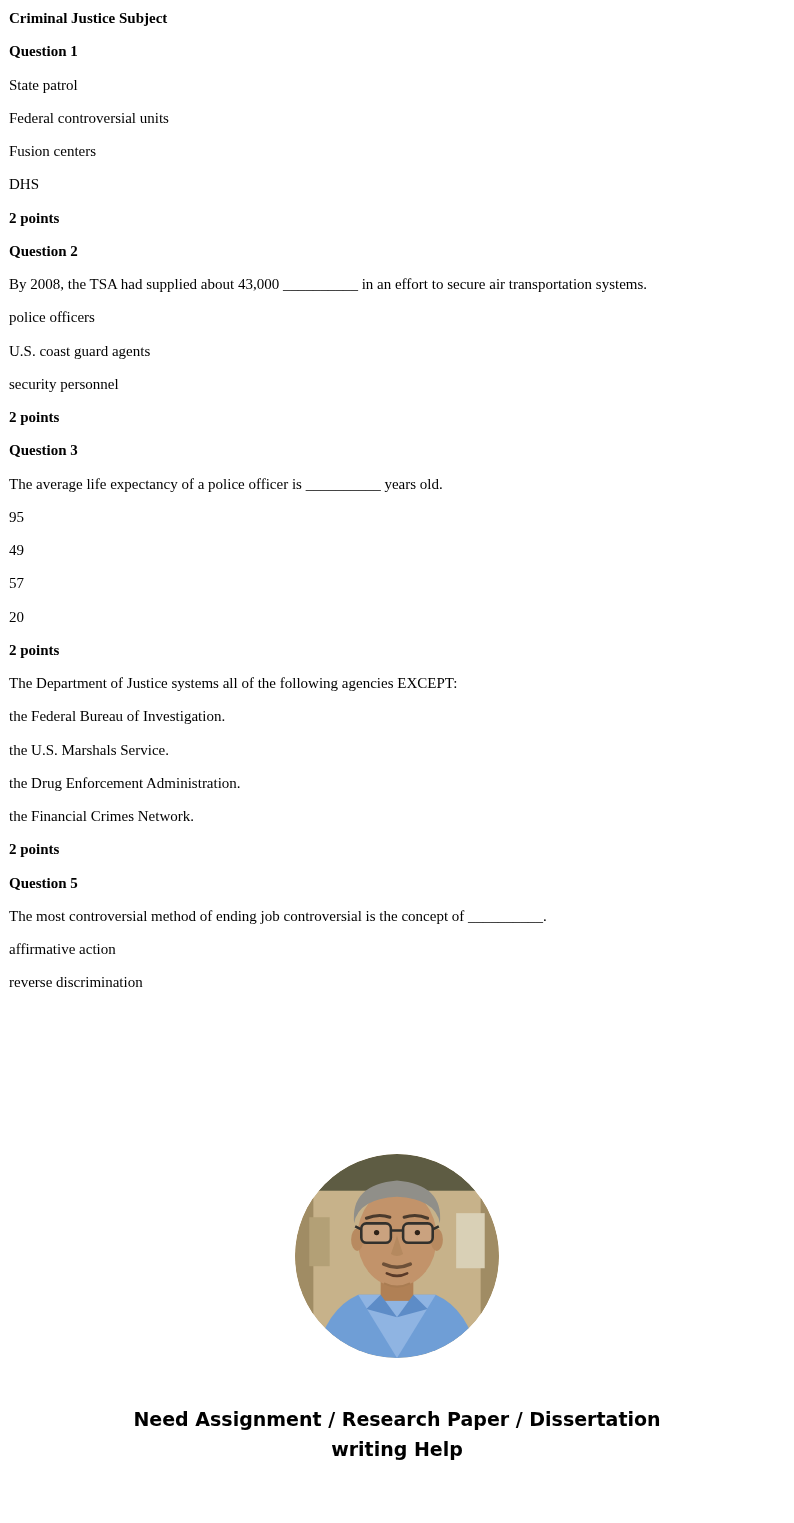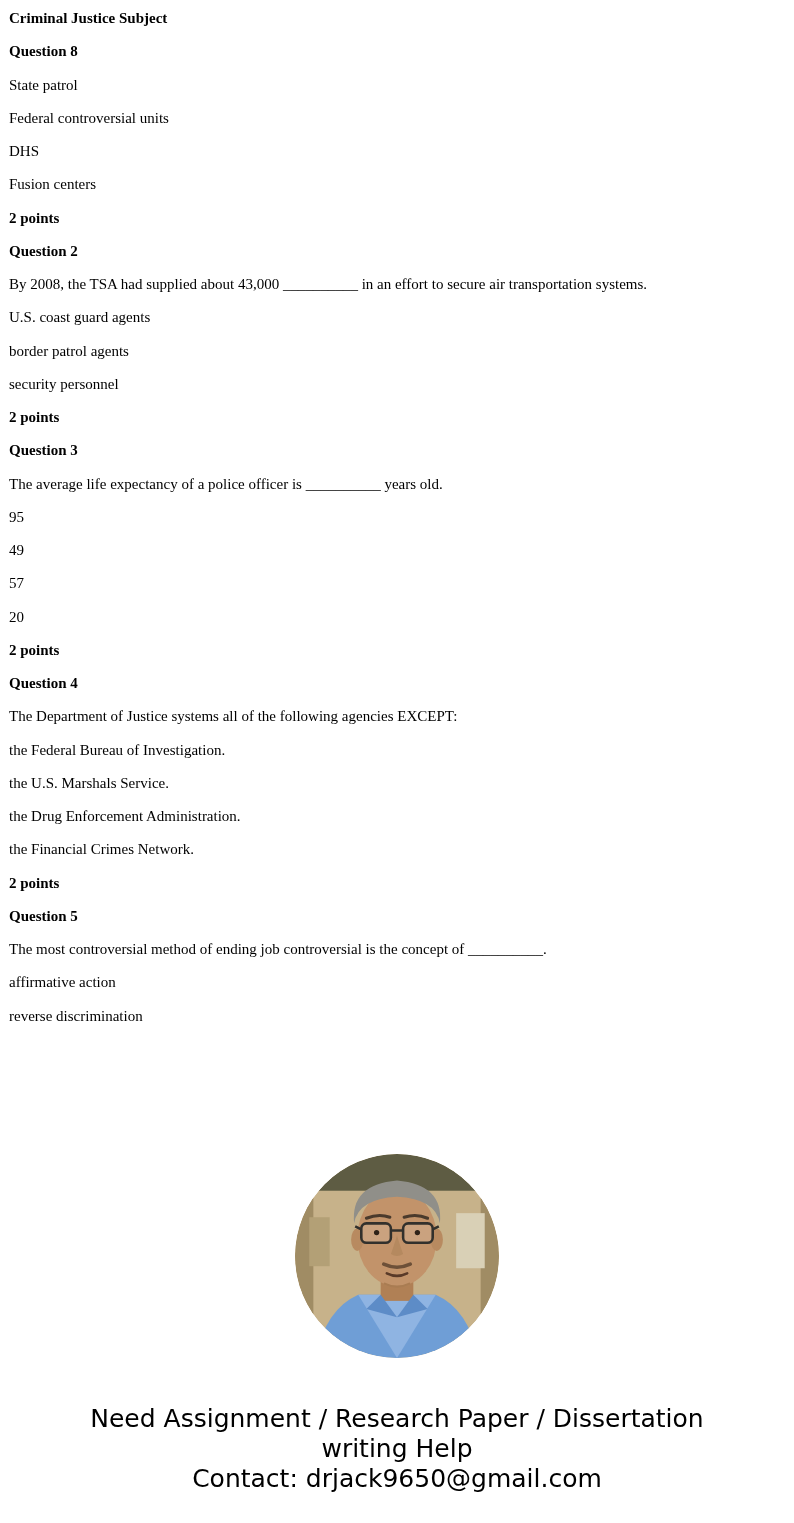--- a/index.html
+++ b/index.html
@@ -42,58 +42,57 @@
     height: 204px;
     border-radius: 50%;
     overflow: hidden;
     flex: 0 0 auto;
   }
   .avatar svg { display: block; }
   .promo {
     margin-top: 46px;
     text-align: center;
     font-family: "DejaVu Sans", sans-serif;
-    font-weight: 400;
-    font-size: 25px;
+    font-weight: 700;
+    font-size: 19px;
     line-height: 30px;
     color: #000000;
     padding-bottom: 28px;
   }
 </style>
 </head>
 <body>
 
 <div class="page">
 
   <div class="document">
     <p class="b">Criminal Justice Subject</p>
 
-    <p class="b">Question 8</p>
+    <p class="b">Question 1</p>
     <p>State patrol</p>
     <p>Federal controversial units</p>
+    <p>Fusion centers</p>
     <p>DHS</p>
-    <p>Fusion centers</p>
     <p class="b">2 points</p>
 
     <p class="b">Question 2</p>
     <p>By 2008, the TSA had supplied about 43,000 __________ in an effort to secure air transportation systems.</p>
+    <p>police officers</p>
     <p>U.S. coast guard agents</p>
-    <p>border patrol agents</p>
     <p>security personnel</p>
     <p class="b">2 points</p>
 
     <p class="b">Question 3</p>
     <p>The average life expectancy of a police officer is __________ years old.</p>
     <p>95</p>
     <p>49</p>
     <p>57</p>
     <p>20</p>
     <p class="b">2 points</p>
 
-    <p class="b">Question 4</p>
     <p>The Department of Justice systems all of the following agencies EXCEPT:</p>
     <p>the Federal Bureau of Investigation.</p>
     <p>the U.S. Marshals Service.</p>
     <p>the Drug Enforcement Administration.</p>
     <p>the Financial Crimes Network.</p>
     <p class="b">2 points</p>
 
     <p class="b">Question 5</p>
     <p>The most controversial method of ending job controversial is the concept of __________.</p>
     <p>affirmative action</p>
@@ -150,16 +149,15 @@
 
           <path d="M88 127 q 12 6 24 0" stroke="#a97c52" stroke-width="2" fill="none" stroke-linecap="round"></path>
         </g>
       </svg>
     </div>
   </div>
 
   <div class="promo">
     <div>Need Assignment / Research Paper / Dissertation</div>
     <div>writing Help</div>
-    <div>Contact: drjack9650@gmail.com</div>
   </div>
 
 </div>
 
 </body></html>

